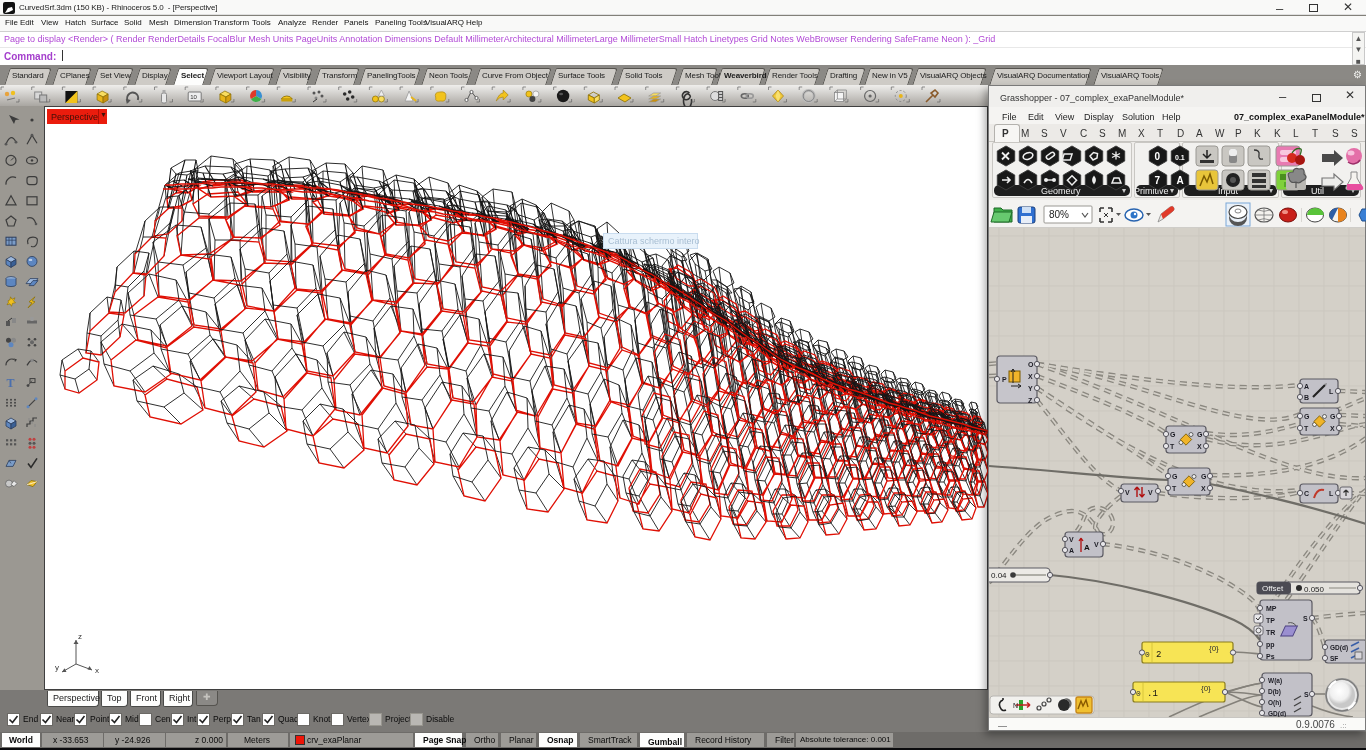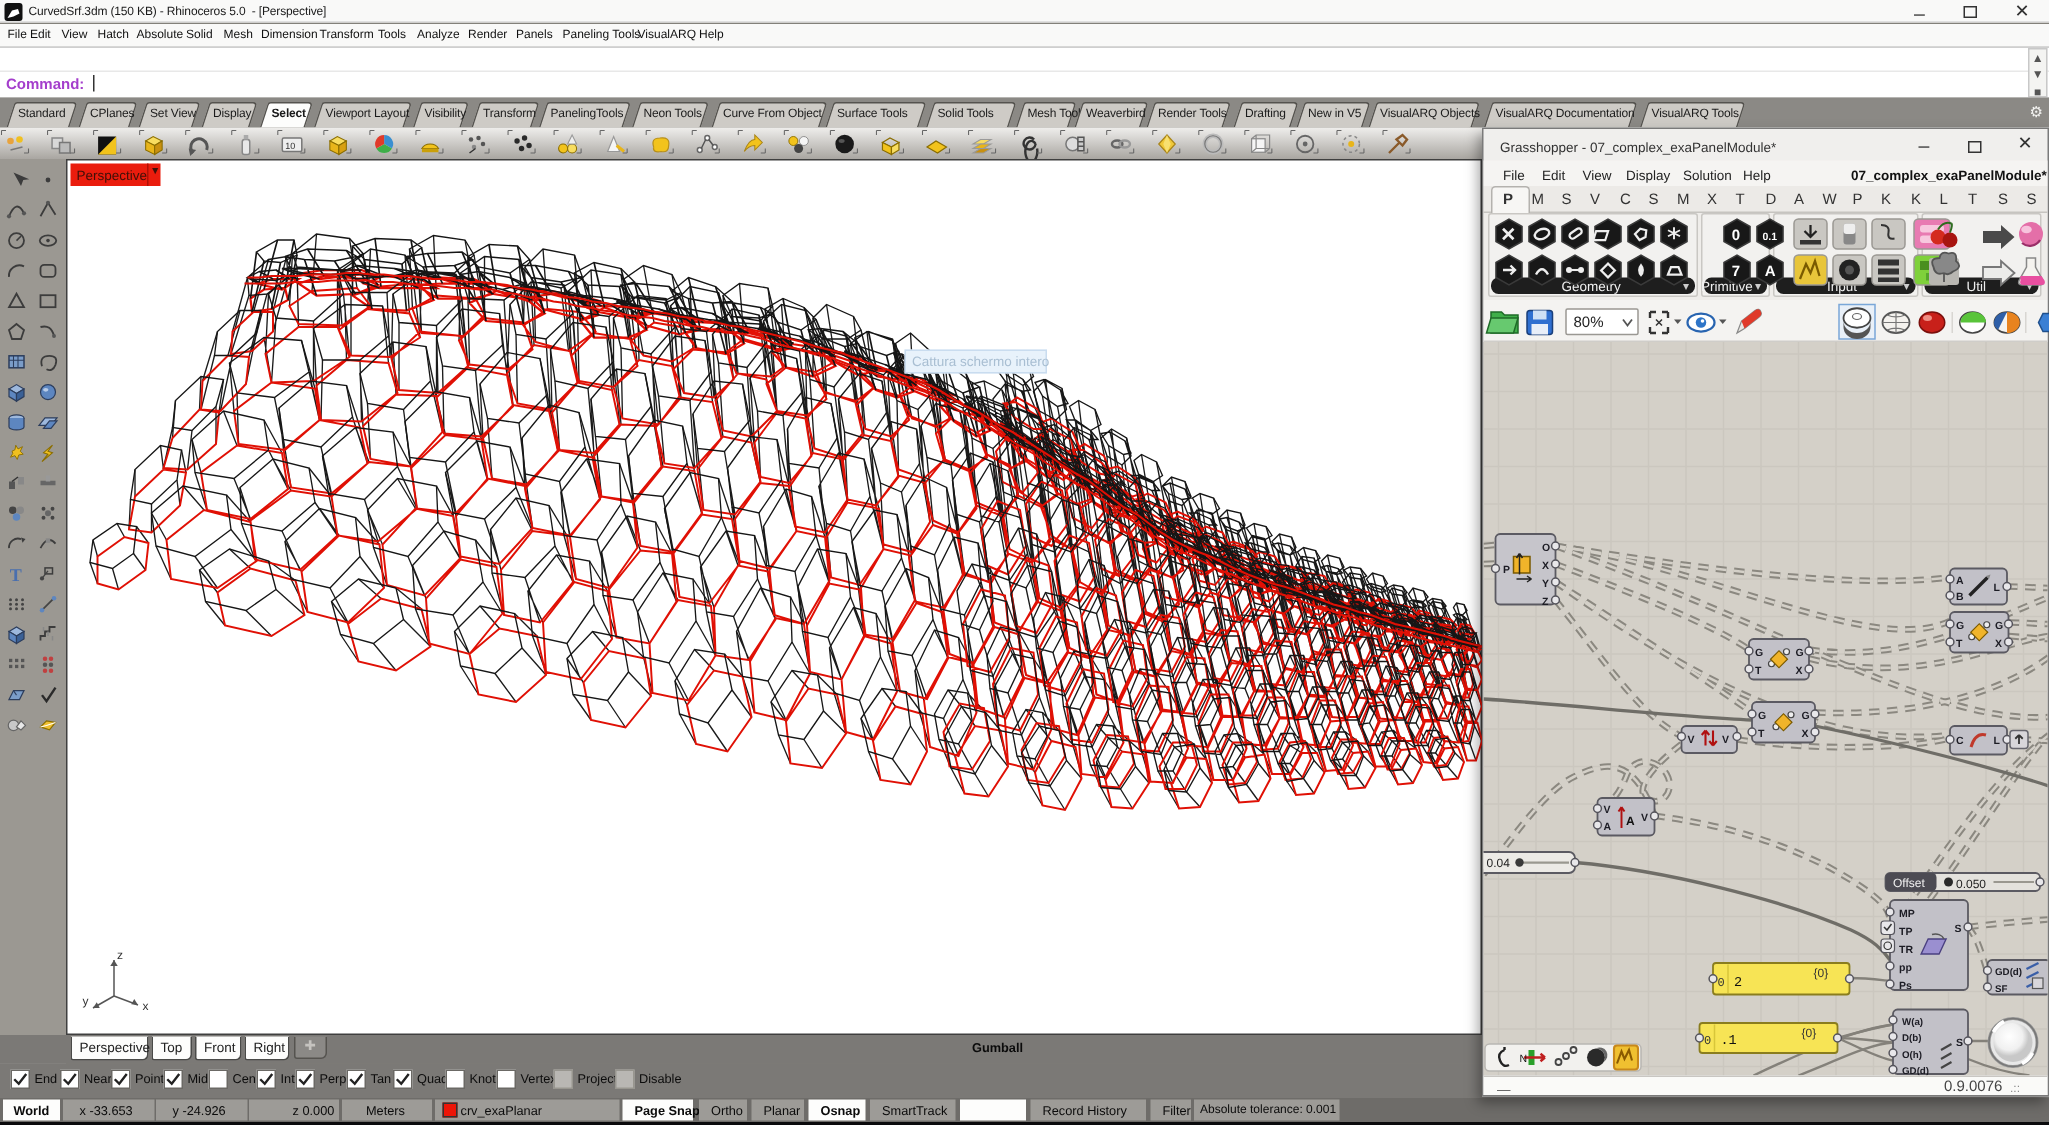--- a/index.html
+++ b/index.html
@@ -12,33 +12,34 @@
       </svg></div>
 <div class="txt" style="left:19px;top:3px;font-size:8px;letter-spacing:-0.1px;color:#1a1a1a">CurvedSrf.3dm (150 KB) - Rhinoceros 5.0 &nbsp;- [Perspective]</div>
 <div class="txt" style="left:1276px;top:1px;font-size:13px;color:#333">–</div>
 <div class="abs" style="left:1309px;top:4px;width:9px;height:8px;border:1px solid #333"></div>
 <div class="txt" style="left:1343px;top:0px;font-size:12px;color:#333">✕</div>
 <div class="abs" style="left:0;top:16px;width:1366px;height:15px;background:#f9f9f8"></div>
 <div class="txt" style="left:5px;top:18px;font-size:8px;color:#111">File</div>
 <div class="txt" style="left:20px;top:18px;font-size:8px;color:#111">Edit</div>
 <div class="txt" style="left:41px;top:18px;font-size:8px;color:#111">View</div>
 <div class="txt" style="left:65px;top:18px;font-size:8px;color:#111">Hatch</div>
-<div class="txt" style="left:91px;top:18px;font-size:8px;color:#111">Absolute</div>
+<div class="txt" style="left:91px;top:18px;font-size:8px;color:#111">Surface</div>
 <div class="txt" style="left:124px;top:18px;font-size:8px;color:#111">Solid</div>
 <div class="txt" style="left:149px;top:18px;font-size:8px;color:#111">Mesh</div>
 <div class="txt" style="left:174px;top:18px;font-size:8px;color:#111">Dimension</div>
 <div class="txt" style="left:213px;top:18px;font-size:8px;color:#111">Transform</div>
 <div class="txt" style="left:252px;top:18px;font-size:8px;color:#111">Tools</div>
 <div class="txt" style="left:278px;top:18px;font-size:8px;color:#111">Analyze</div>
 <div class="txt" style="left:312px;top:18px;font-size:8px;color:#111">Render</div>
 <div class="txt" style="left:344px;top:18px;font-size:8px;color:#111">Panels</div>
 <div class="txt" style="left:375px;top:18px;font-size:8px;color:#111">Paneling Tools</div>
 <div class="txt" style="left:425px;top:18px;font-size:8px;color:#111">VisualARQ</div>
 <div class="txt" style="left:466px;top:18px;font-size:8px;color:#111">Help</div>
 <div class="abs" style="left:0;top:31px;width:1366px;height:34px;background:#fff;border-top:1px solid #cfcfcf"></div>
+<div class="txt" style="left:4px;top:34px;font-size:9px;color:#b24ad6">Page to display &lt;Render&gt; ( Render  RenderDetails  FocalBlur  Mesh  Units  PageUnits  Annotation  Dimensions  Default  MillimeterArchitectural  MillimeterLarge  MillimeterSmall  Hatch  Linetypes  Grid  Notes  WebBrowser  Rendering  SafeFrame  Neon ): _Grid</div>
 <div class="abs" style="left:0;top:47px;width:1366px;height:18px;background:#fff;border-top:1px solid #e8e8e8"></div>
 <div class="txt" style="left:4px;top:51px;font-size:10px;font-weight:bold;color:#a43ecc">Command:</div>
 <div class="abs" style="left:62px;top:50px;width:1px;height:11px;background:#333"></div>
 <div class="abs" style="left:1352px;top:32px;width:13px;height:33px;background:#f4f4f2;border:1px solid #c8c8c8">
       <div style="font-size:8px;color:#555;text-align:center;line-height:11px">▲</div>
       <div style="font-size:8px;color:#555;text-align:center;line-height:12px">▼</div>
       <div style="font-size:8px;color:#555;text-align:center;line-height:11px">■</div>
     </div>
 <div class="abs" style="left:0;top:65px;width:1366px;height:20px;background:#8b8985"></div>
 <div class="abs" style="left:7px;top:68px;width:42px;height:17px;background:#cecbc6;border:1px solid #55534f;border-bottom:none;transform:skewX(-18deg);border-radius:2px 3px 0 0"></div>
@@ -63,21 +64,21 @@
 <div class="txt" style="left:429px;top:71px;font-size:8px;font-weight:normal;color:#1b1b1b;letter-spacing:-0.1px">Neon Tools</div>
 <div class="abs" style="left:477px;top:68px;width:72px;height:17px;background:#cecbc6;border:1px solid #55534f;border-bottom:none;transform:skewX(-18deg);border-radius:2px 3px 0 0"></div>
 <div class="txt" style="left:482px;top:71px;font-size:8px;font-weight:normal;color:#1b1b1b;letter-spacing:-0.1px">Curve From Object</div>
 <div class="abs" style="left:553px;top:68px;width:62px;height:17px;background:#cecbc6;border:1px solid #55534f;border-bottom:none;transform:skewX(-18deg);border-radius:2px 3px 0 0"></div>
 <div class="txt" style="left:558px;top:71px;font-size:8px;font-weight:normal;color:#1b1b1b;letter-spacing:-0.1px">Surface Tools</div>
 <div class="abs" style="left:620px;top:68px;width:55px;height:17px;background:#cecbc6;border:1px solid #55534f;border-bottom:none;transform:skewX(-18deg);border-radius:2px 3px 0 0"></div>
 <div class="txt" style="left:625px;top:71px;font-size:8px;font-weight:normal;color:#1b1b1b;letter-spacing:-0.1px">Solid Tools</div>
 <div class="abs" style="left:680px;top:68px;width:35px;height:17px;background:#cecbc6;border:1px solid #55534f;border-bottom:none;transform:skewX(-18deg);border-radius:2px 3px 0 0"></div>
 <div class="txt" style="left:685px;top:71px;font-size:8px;font-weight:normal;color:#1b1b1b;letter-spacing:-0.1px">Mesh Tools</div>
 <div class="abs" style="left:719px;top:68px;width:44px;height:17px;background:#cecbc6;border:1px solid #55534f;border-bottom:none;transform:skewX(-18deg);border-radius:2px 3px 0 0"></div>
-<div class="txt" style="left:724px;top:71px;font-size:8px;font-weight:normal;color:#1b1b1b;letter-spacing:-0.1px">Weaverbird</div>
+<div class="txt" style="left:724px;top:71px;font-size:8px;font-weight:bold;color:#1b1b1b;letter-spacing:-0.1px">Weaverbird</div>
 <div class="abs" style="left:767px;top:68px;width:51px;height:17px;background:#cecbc6;border:1px solid #55534f;border-bottom:none;transform:skewX(-18deg);border-radius:2px 3px 0 0"></div>
 <div class="txt" style="left:772px;top:71px;font-size:8px;font-weight:normal;color:#1b1b1b;letter-spacing:-0.1px">Render Tools</div>
 <div class="abs" style="left:825px;top:68px;width:38px;height:17px;background:#cecbc6;border:1px solid #55534f;border-bottom:none;transform:skewX(-18deg);border-radius:2px 3px 0 0"></div>
 <div class="txt" style="left:830px;top:71px;font-size:8px;font-weight:normal;color:#1b1b1b;letter-spacing:-0.1px">Drafting</div>
 <div class="abs" style="left:867px;top:68px;width:44px;height:17px;background:#cecbc6;border:1px solid #55534f;border-bottom:none;transform:skewX(-18deg);border-radius:2px 3px 0 0"></div>
 <div class="txt" style="left:872px;top:71px;font-size:8px;font-weight:normal;color:#1b1b1b;letter-spacing:-0.1px">New in V5</div>
 <div class="abs" style="left:915px;top:68px;width:69px;height:17px;background:#cecbc6;border:1px solid #55534f;border-bottom:none;transform:skewX(-18deg);border-radius:2px 3px 0 0"></div>
 <div class="txt" style="left:920px;top:71px;font-size:8px;font-weight:normal;color:#1b1b1b;letter-spacing:-0.1px">VisualARQ Objects</div>
 <div class="abs" style="left:992px;top:68px;width:97px;height:17px;background:#cecbc6;border:1px solid #55534f;border-bottom:none;transform:skewX(-18deg);border-radius:2px 3px 0 0"></div>
 <div class="txt" style="left:997px;top:71px;font-size:8px;font-weight:normal;color:#1b1b1b;letter-spacing:-0.1px">VisualARQ Documentation</div>
@@ -459,21 +460,21 @@
 <div class="txt" style="left:423px;top:735px;font-size:8.5px;font-weight:bold;color:#0b0b0b">Page Snap</div>
 <div class="abs" style="left:466px;top:733px;width:32px;height:14px;background:#9d9b97"></div>
 <div class="txt" style="left:474px;top:735px;font-size:8.5px;font-weight:normal;color:#0b0b0b">Ortho</div>
 <div class="abs" style="left:501px;top:733px;width:35px;height:14px;background:#9d9b97"></div>
 <div class="txt" style="left:509px;top:735px;font-size:8.5px;font-weight:normal;color:#0b0b0b">Planar</div>
 <div class="abs" style="left:539px;top:733px;width:38px;height:14px;background:#fdfdfc"></div>
 <div class="txt" style="left:547px;top:735px;font-size:8.5px;font-weight:bold;color:#0b0b0b">Osnap</div>
 <div class="abs" style="left:580px;top:733px;width:57px;height:14px;background:#9d9b97"></div>
 <div class="txt" style="left:588px;top:735px;font-size:8.5px;font-weight:normal;color:#0b0b0b">SmartTrack</div>
 <div class="abs" style="left:640px;top:733px;width:44px;height:14px;background:#fdfdfc"></div>
-<div class="txt" style="left:648px;top:693px;font-size:8.5px;font-weight:bold;color:#0b0b0b">Gumball</div>
+<div class="txt" style="left:648px;top:737px;font-size:8.5px;font-weight:bold;color:#0b0b0b">Gumball</div>
 <div class="abs" style="left:687px;top:733px;width:77px;height:14px;background:#9d9b97"></div>
 <div class="txt" style="left:695px;top:735px;font-size:8.5px;font-weight:normal;color:#0b0b0b">Record History</div>
 <div class="abs" style="left:767px;top:733px;width:27px;height:14px;background:#9d9b97"></div>
 <div class="txt" style="left:775px;top:735px;font-size:8.5px;font-weight:normal;color:#0b0b0b">Filter</div>
 <div class="abs" style="left:796px;top:733px;width:97px;height:14px;background:#9d9b97"></div>
 <div class="txt" style="left:800px;top:735px;font-size:8px;color:#0b0b0b">Absolute tolerance: 0.001</div>
 <div class="abs" style="left:988px;top:85px;width:378px;height:646px;background:#f0efed;border:1px solid #7a7a7a;box-shadow:-3px 4px 8px rgba(0,0,0,0.35)"></div>
 <div class="txt" style="left:1000px;top:93px;font-size:9px;color:#333">Grasshopper - 07_complex_exaPanelModule*</div>
 <div class="txt" style="left:1279px;top:89px;font-size:13px;color:#333">–</div>
 <div class="abs" style="left:1312px;top:94px;width:9px;height:8px;border:1px solid #333"></div>

